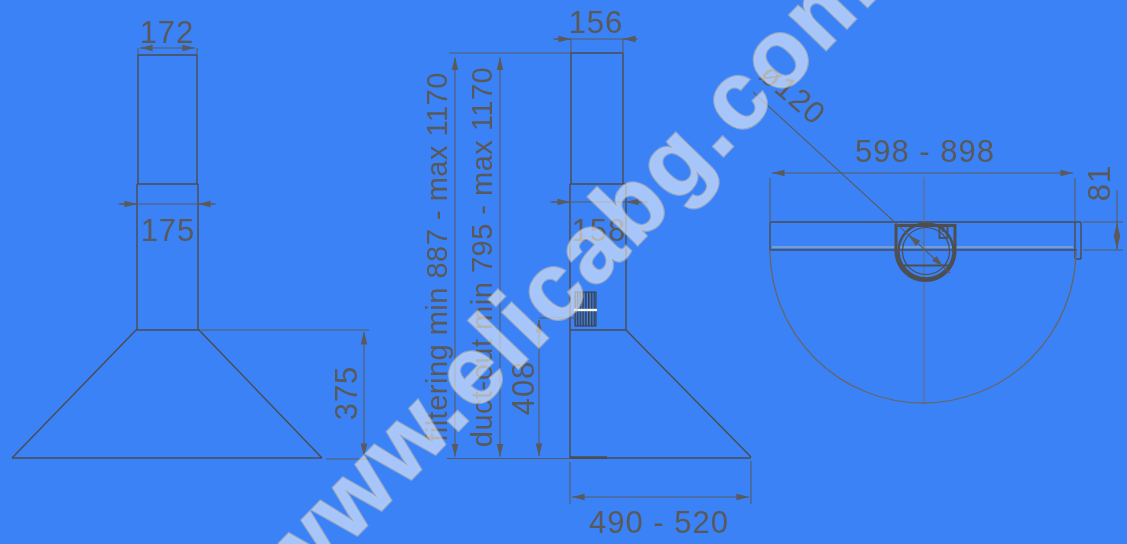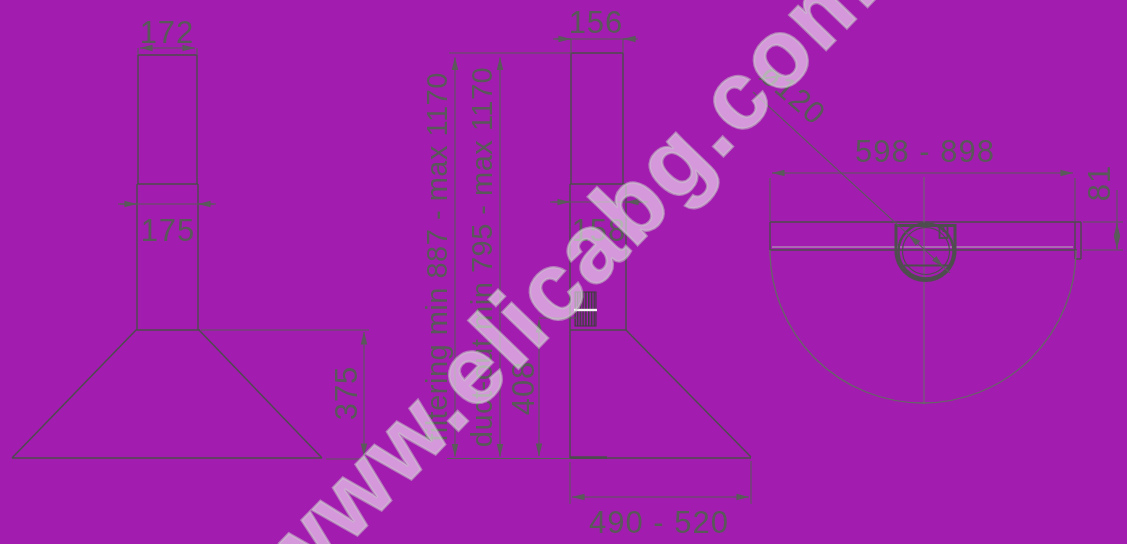--- a/index.html
+++ b/index.html
@@ -1,19 +1,19 @@
 <!DOCTYPE html>
 <html><head>
 <meta charset="utf-8">
 <style>
   html,body{margin:0;padding:0;background:#e9e9e9;}
   .stage{
     position:relative;
     width:1127px;height:544px;
-    background:#a21caf;
+    background:#3b82f6;
     overflow:hidden;
     font-family:"Liberation Sans", sans-serif;
   }
   svg{position:absolute;left:0;top:0;}
   svg text{
     font-family:"Liberation Sans", sans-serif;
     fill:#595959;
   }
   .dim-num{font-size:31px;letter-spacing:1px;}
   .dim-long{font-size:29px;letter-spacing:0.5px;}

